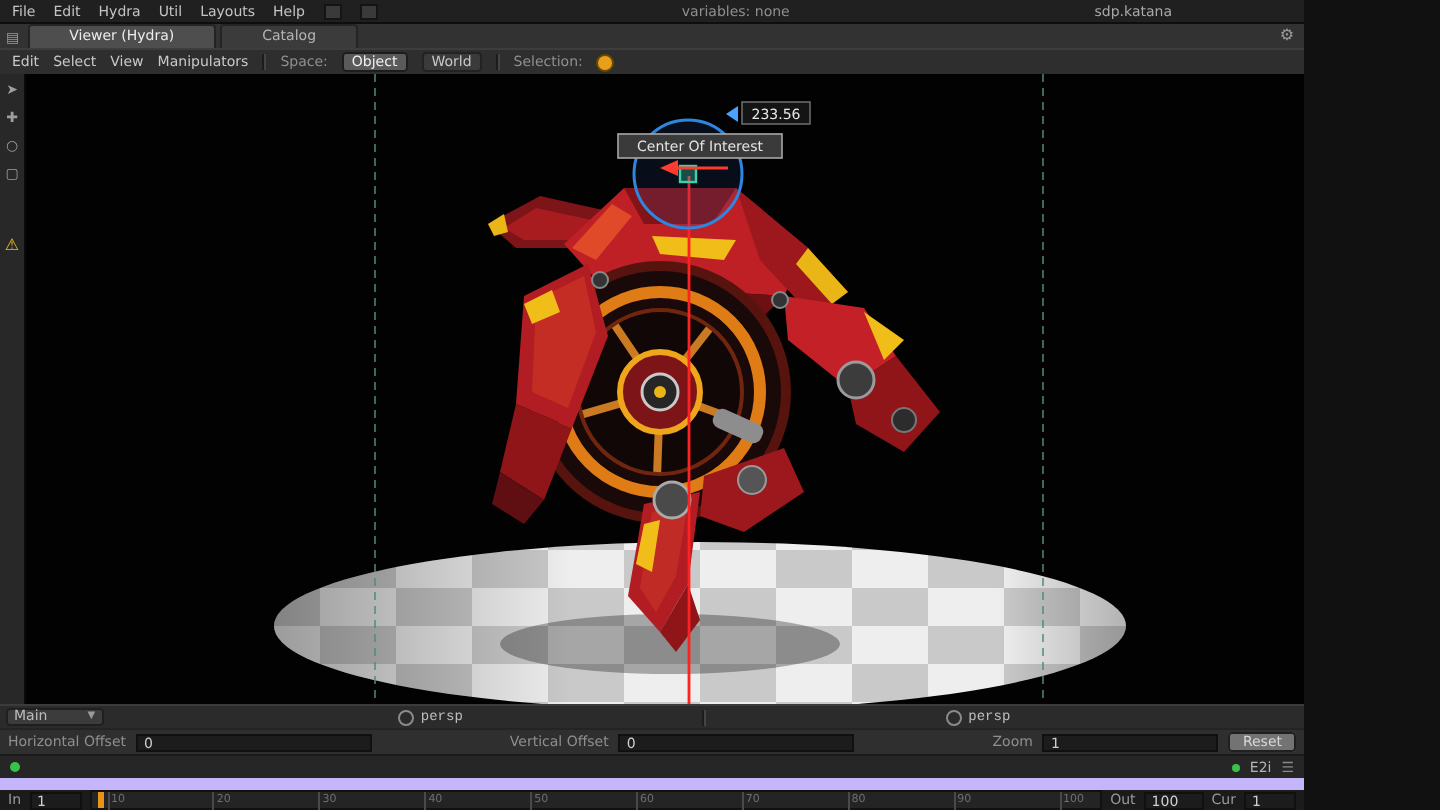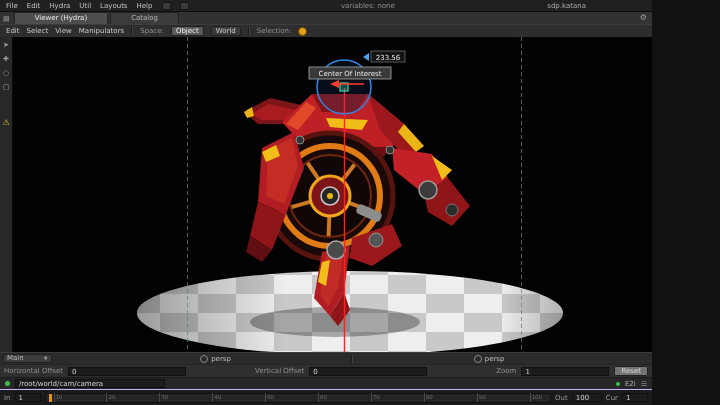--- a/index.html
+++ b/index.html
@@ -40,32 +40,32 @@
   
   .viewport{position:absolute;left:13px;top:37px;width:707px;height:315px;background:#020202;
             overflow:hidden;}
   .viewport svg{display:block;}
   
   .rowA{top:352px;height:12px;background:#2b2b2b;border-top:1px solid #3b3b3b;display:flex;
         align-items:center;font-size:7px;color:#bdbdbd;padding:0 3px;gap:4px;}
   .dd{background:#3c3c3c;box-shadow:inset 0 0 0 1px #1f1f1f;border-radius:2px;padding:0 4px;
       line-height:9px;display:flex;align-items:center;gap:20px;}
   .caret{font-size:5px;color:#9a9a9a;}
-  .cam-group{display:flex;align-items:center;gap:3px;}
+  .cam-group{display:flex;align-items:center;gap:3px;font-family:Liberation Mono, monospace;}
   .radio{width:6px;height:6px;border:1px solid #8a8a8a;border-radius:50%;background:#2a2a2a;}
   .rowB{top:364px;height:13px;background:#2f2f2f;border-top:1px solid #242424;display:flex;
         align-items:center;font-size:7px;color:#8f8f8f;padding:0 4px;gap:5px;}
   .field{background:#1c1c1c;border:1px solid #101010;color:#cfcfcf;font-size:7px;height:9px;
          line-height:9px;padding:0 3px;box-sizing:border-box;}
   .btn{background:#737373;box-shadow:inset 0 0 0 1px #202020;border-radius:2px;color:#d8d8d8;
        font-size:7px;line-height:10px;padding:0 7px;}
   .rowC{top:377px;height:12px;background:#262626;border-top:1px solid #1b1b1b;display:flex;
         align-items:center;font-size:7px;color:#b5b5b5;padding:0 5px;gap:5px;}
   .dot{width:5px;height:5px;border-radius:50%;background:#39c24a;}
-  .rowD{top:389px;height:16px;background:#1b1b1b;border-top:1px solid #c4b5fd;display:flex;
+  .rowD{top:389px;height:16px;background:#1b1b1b;border-top:6px solid #c4b5fd;display:flex;
         align-items:center;font-size:7px;color:#9a9a9a;padding:0 4px;gap:4px;}
   .track{position:relative;flex:1;height:10px;background:#242424;border:1px solid #101010;
          display:flex;align-items:center;justify-content:space-between;padding:0 8px;box-sizing:border-box;}
   .tick{font-size:5.5px;color:#6f6f6f;border-left:1px solid #4a4a4a;padding-left:1px;line-height:9px;}
   .playhead{position:absolute;left:3px;top:0;width:3px;height:100%;background:#e8931c;}
 </style>
 </head>
 <body>
 
 <div class="app">
@@ -253,21 +253,20 @@
     <span>Vertical Offset</span>
     <span class="field" style="width:118px;">0</span>
     <span style="flex:1"></span>
     <span>Zoom</span>
     <span class="field" style="width:88px;">1</span>
     <span class="btn">Reset</span>
   </div>
 
   <div class="bar rowC">
     <span class="dot"></span>
-    <span class="field" style="width:150px;text-align:left;">/root/world/cam/camera</span>
     <span style="flex:1"></span>
     <span class="dot" style="width:4px;height:4px;"></span>
     <span>E2i</span>
     <span style="color:#8a8a8a;">☰</span>
   </div>
 
   <div class="bar rowD">
     <span>In</span>
     <span class="field" style="width:26px;">1</span>
     <span class="track">

